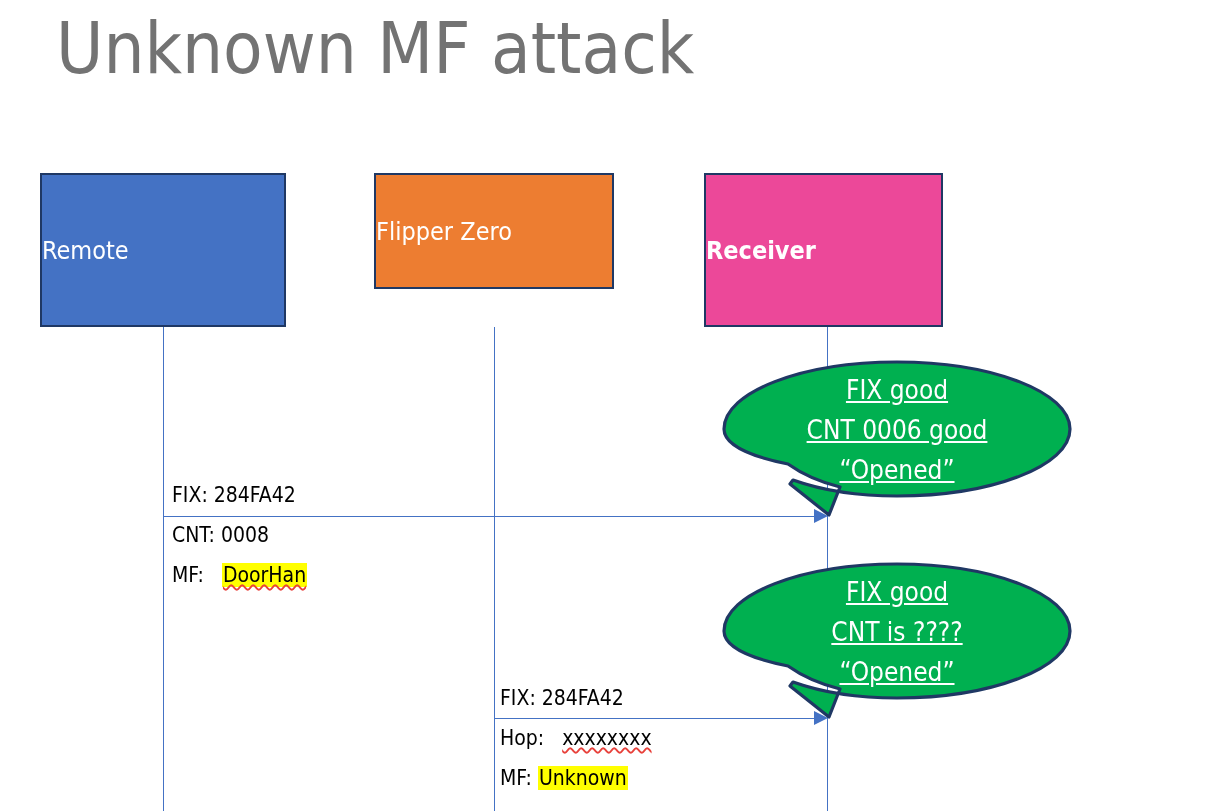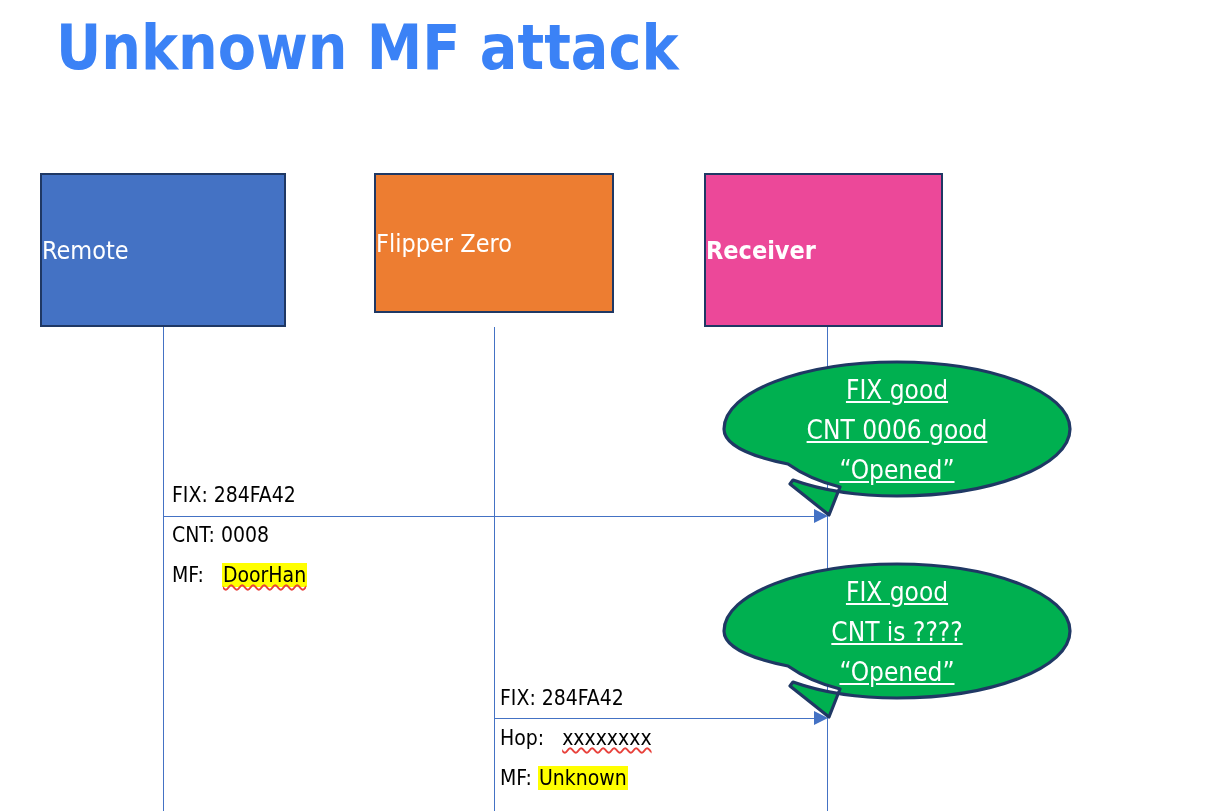--- a/index.html
+++ b/index.html
@@ -15,24 +15,24 @@
     width: 1216px;
     height: 811px;
     background: #ffffff;
     overflow: hidden;
   }
   #title {
     position: absolute;
     left: 56px;
     top: 8px;
     font-family: "DejaVu Sans Condensed", "Liberation Sans", sans-serif;
-    font-weight: 700;
-    font-size: 62px;
+    font-weight: 400;
+    font-size: 72px;
     line-height: 80px;
-    color: #3b82f6;
+    color: #737373;
     letter-spacing: 0px;
     white-space: nowrap;
   }
 
   
   .lifeline {
     position: absolute;
     width: 0;
     border-left: 1.6px solid #4472C4;
   }
@@ -119,21 +119,21 @@
   <div id="title">Unknown MF attack</div>
 
   <div class="lifeline" style="left:163px; top:327px; height:484px;"></div>
   <div class="lifeline" style="left:494px; top:327px; height:484px;"></div>
   <div class="lifeline" style="left:827px; top:327px; height:484px;"></div>
 
   <div class="actor-box" style="left:40px; top:173px; width:246px; height:154px; background:#4472C4;">
     <span class="actor-label">Remote</span>
   </div>
 
-  <div class="actor-box" style="left:374px; top:173px; width:240px; height:140px; background:#ED7D31;">
+  <div class="actor-box" style="left:374px; top:173px; width:240px; height:116px; background:#ED7D31;">
     <span class="actor-label">Flipper Zero</span>
   </div>
 
   <div class="actor-box" style="left:704px; top:173px; width:239px; height:154px; background:#ec4899;font-weight:bold;">
     <span class="actor-label">Receiver</span>
   </div>
 
   <div class="msg-line" style="left:163px; top:516px; width:652px;"></div>
   <div class="msg-head" style="left:814px; top:509px;"></div>
 

